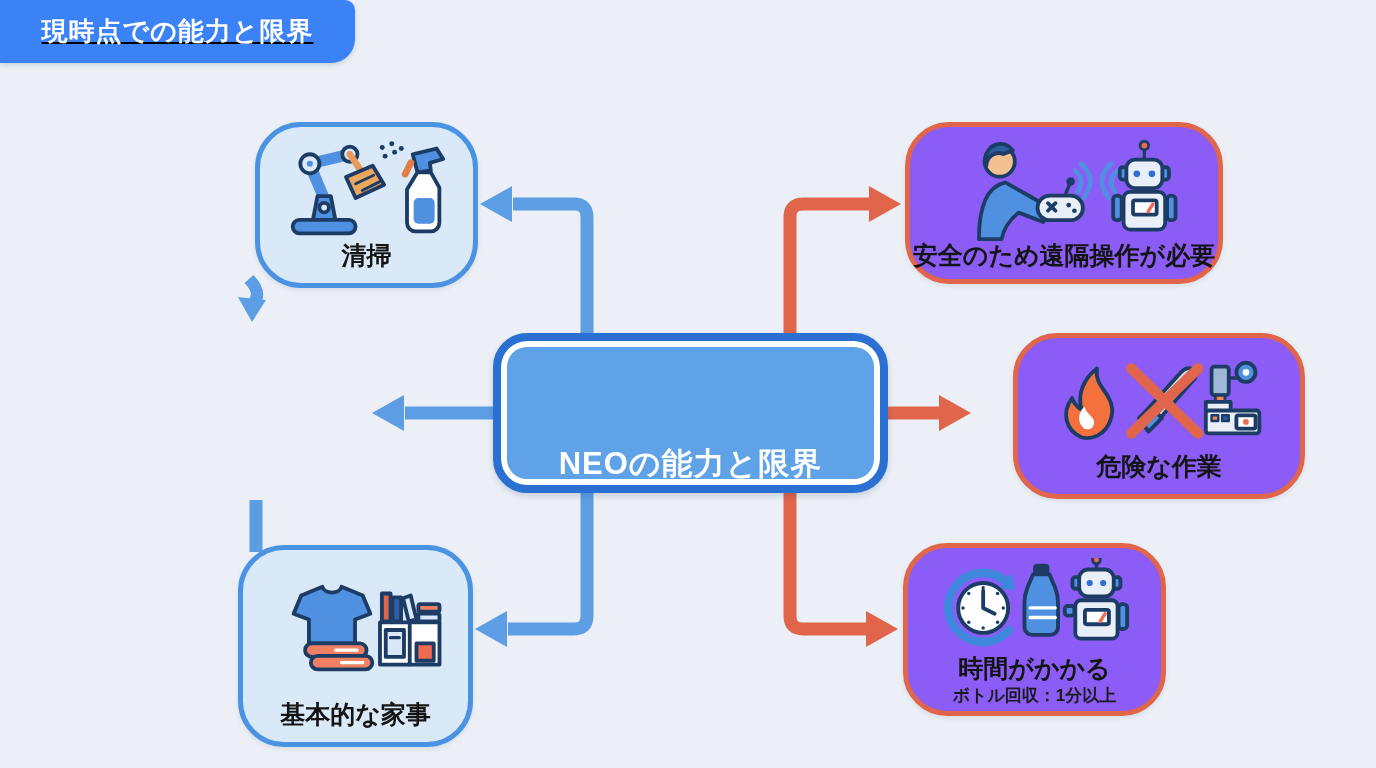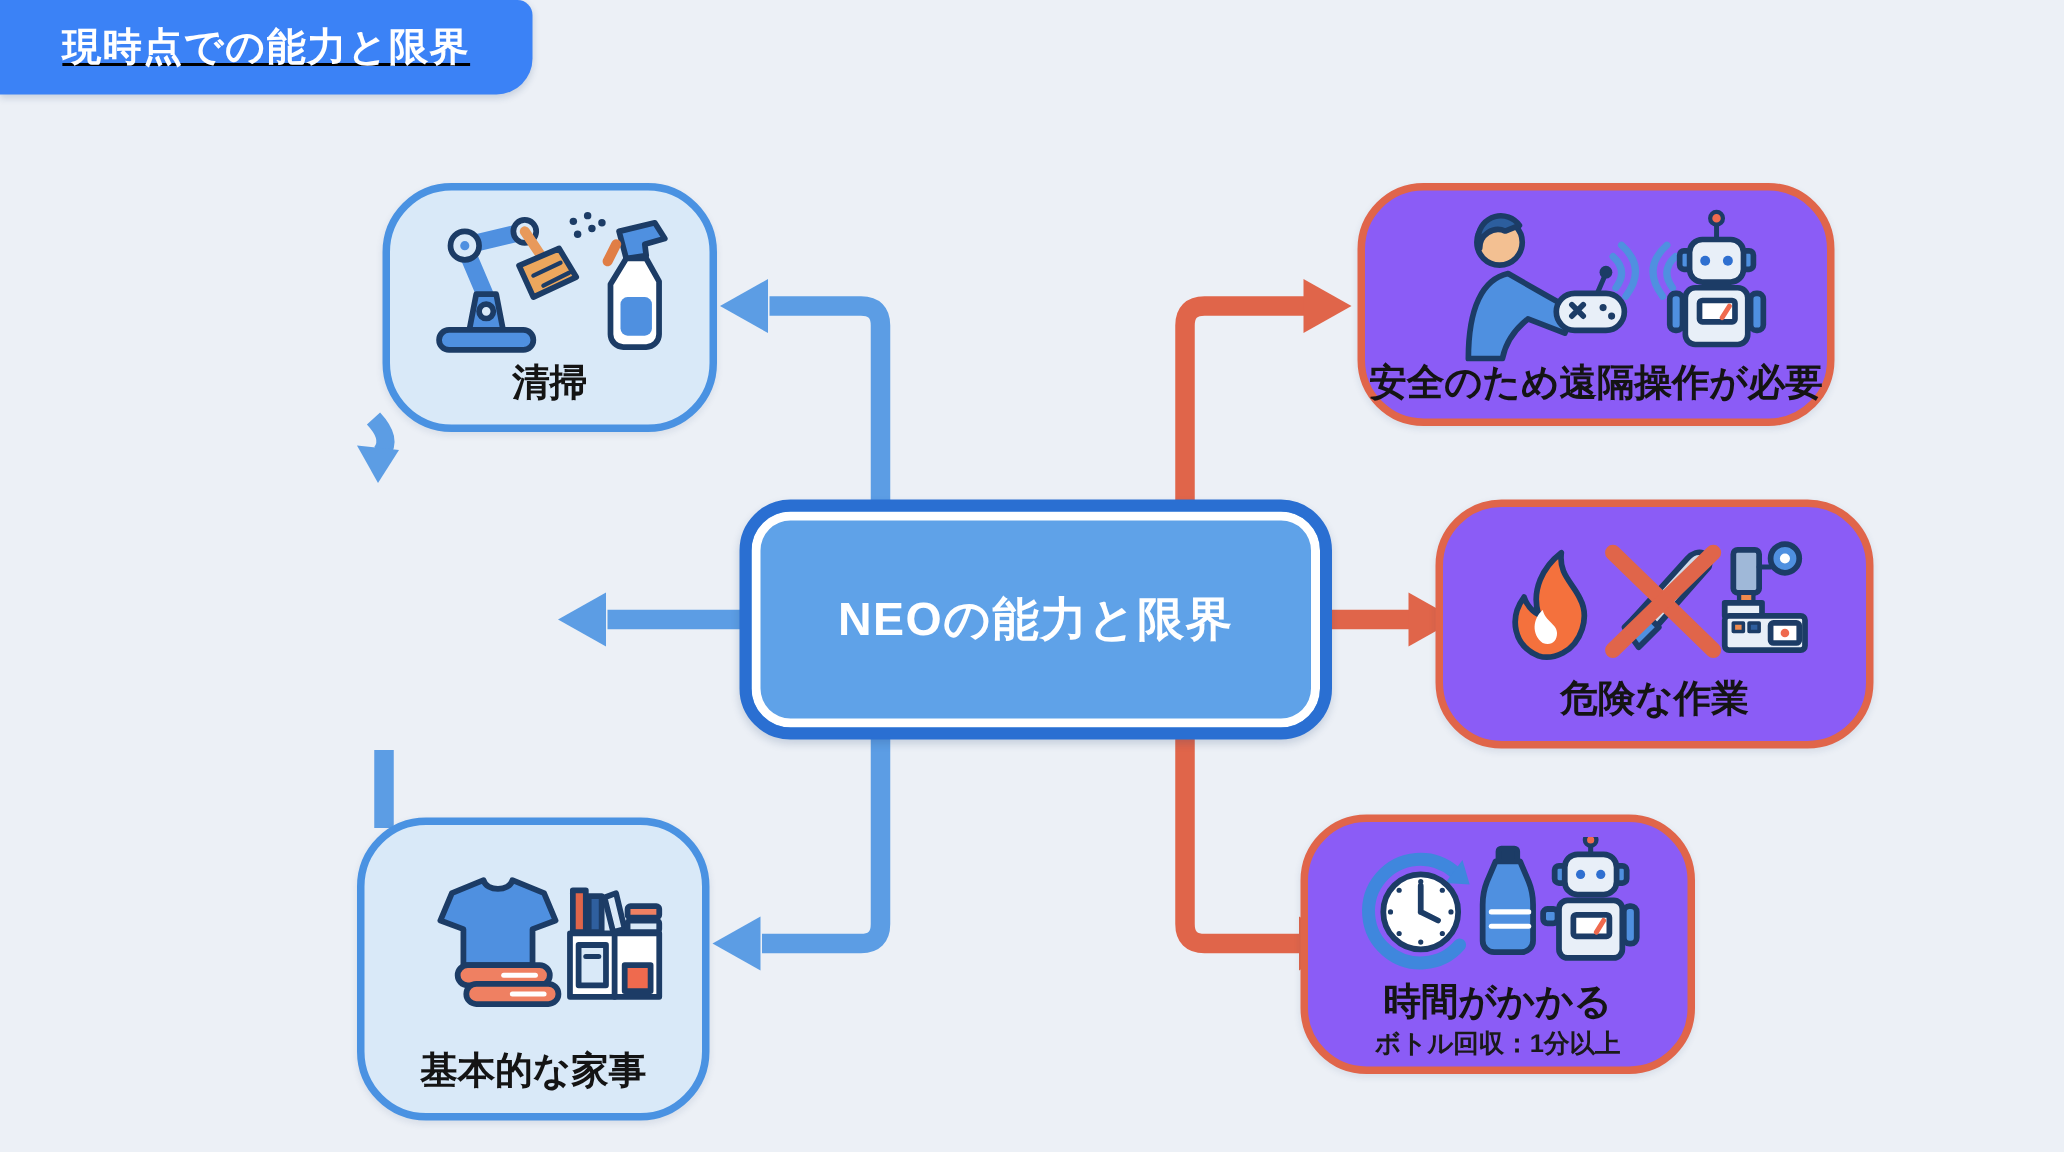--- a/index.html
+++ b/index.html
@@ -52,21 +52,21 @@
     font-weight:bold;color:#1a1a1a;font-size:17px;line-height:1.2;text-align:center;white-space:nowrap;margin-top:3px;
   }
   .node .sublabel:empty{display:none;}
   .center-node{
     position:absolute;left:493px;top:333px;width:395px;height:160px;
     box-sizing:border-box;
     background:#5fa2e8;
     border:8px solid #2a6fd2;
     border-radius:34px;
     box-shadow:inset 0 0 0 6px #ffffff,0 3px 6px rgba(30,60,110,.18);
-    display:flex;align-items:center;justify-content:center;
+    display:flex;align-items:flex-end;justify-content:center;
   }
   .center-node span{
     color:#ffffff;font-size:31px;font-weight:bold;letter-spacing:1px;white-space:nowrap;
   }
 </style>
 </head>
 <body>
 
 <div class="canvas">
 
@@ -214,21 +214,21 @@
           <rect x="183" y="58" width="44" height="40" rx="7" fill="#e8eff8"></rect>
           <rect x="193" y="67" width="25" height="15" rx="2" fill="#ffffff"></rect>
           <path d="M209 79 L214 71" stroke="#ef6a4e" stroke-width="3.5"></path>
         </g>
       </svg>
     </div>
     <div class="label">安全のため遠隔操作が必要</div>
 
   </div>
 
-  <div class="node orange" style="left:957px;top:333px;width:292px;height:166px;">
+  <div class="node orange" style="left:1013px;top:333px;width:292px;height:166px;">
     <div class="iconbox">
       <svg width="222" height="86" viewBox="0 0 222 90">
         <g stroke="#1c3c66" stroke-width="4" stroke-linejoin="round" stroke-linecap="round">
           <path d="M30 84 C13 77 9 58 20 43 C23 52 30 55 30 55 C25 38 33 22 46 12 C44 27 54 33 59 44 C66 57 60 75 47 82 C41 85 36 86 30 84 Z" fill="#f4713d"></path>
           <path d="M33 75 C25 69 26 58 33 52 C35 60 43 62 43 68 C43 74 39 77 33 75 Z" fill="#ffffff" stroke="none"></path>
         </g>
         <g stroke="#1c3c66" stroke-width="4" stroke-linejoin="round">
           <path d="M96 58 L134 16 C141 8 152 12 149 22 L112 64 Z" fill="#cfdae8"></path>
           <path d="M90 64 L102 52 L114 64 L100 78 Z" fill="#4f90e0"></path>
         </g>
@@ -247,21 +247,21 @@
           <rect x="192" y="61" width="20" height="14" rx="2" fill="#ffffff"></rect>
           <circle cx="202" cy="68" r="3" fill="#ef6a4e" stroke="none"></circle>
           <rect x="166" y="61" width="7" height="6" fill="#ef8a4e" stroke-width="2.5"></rect>
           <rect x="177" y="61" width="7" height="6" fill="#2f5f9e" stroke-width="2.5"></rect>
         </g>
       </svg>
     </div>
     <div class="label">危険な作業</div>
   </div>
 
-  <div class="node orange" style="left:867px;top:543px;width:263px;height:173px;">
+  <div class="node orange" style="left:903px;top:543px;width:263px;height:173px;">
     <div class="iconbox">
       <svg width="200" height="96" viewBox="0 0 200 100">
         <g fill="none">
           <path d="M73 75 A36 36 0 1 1 69 24" stroke="#3f87dd" stroke-width="9" stroke-linecap="round"></path>
           <polygon points="80,33 63,32 75,16" fill="#3f87dd"></polygon>
           <circle cx="46" cy="52" r="26" fill="#ffffff" stroke="#1c3c66" stroke-width="4"></circle>
           <g fill="#1c3c66">
             <circle cx="46" cy="31" r="1.8"></circle>
               <circle cx="46" cy="73" r="1.8"></circle>
             <circle cx="25" cy="52" r="1.8"></circle>

